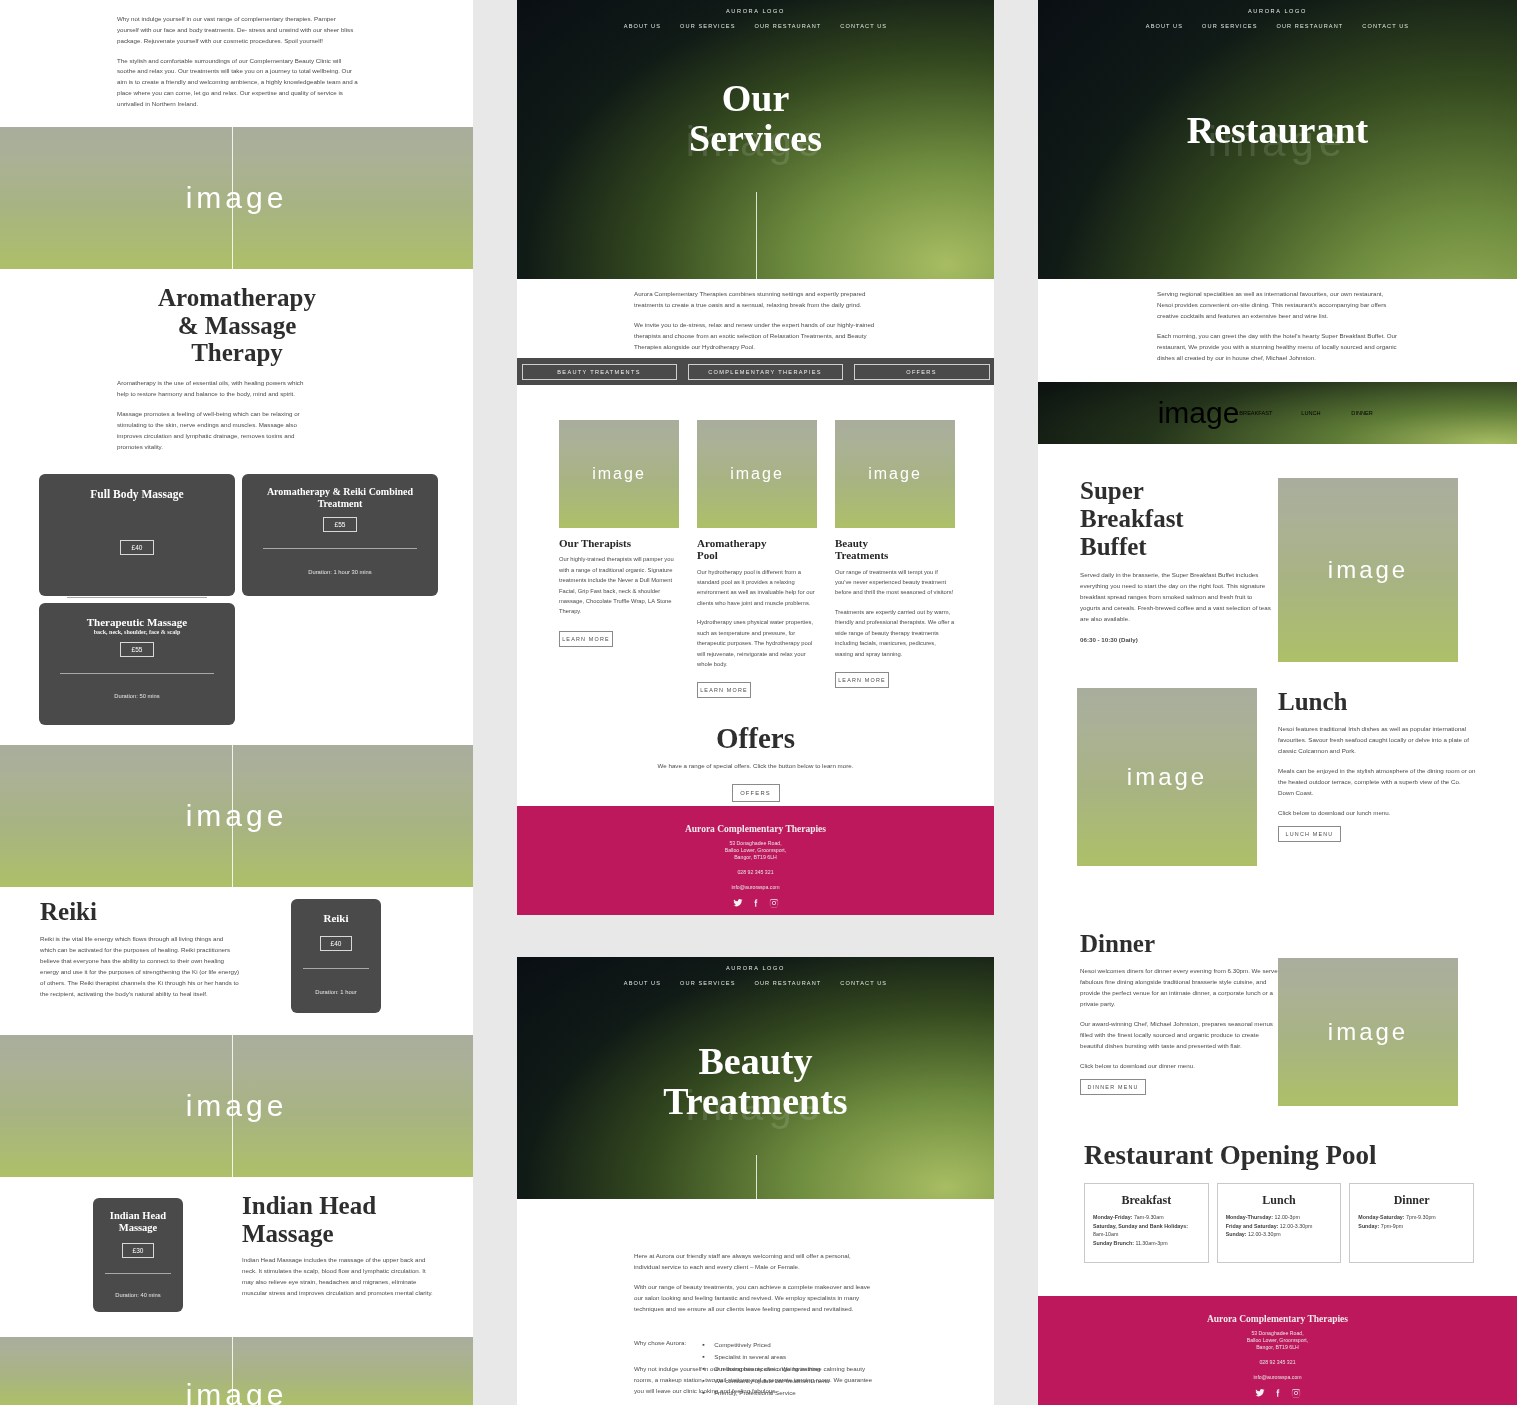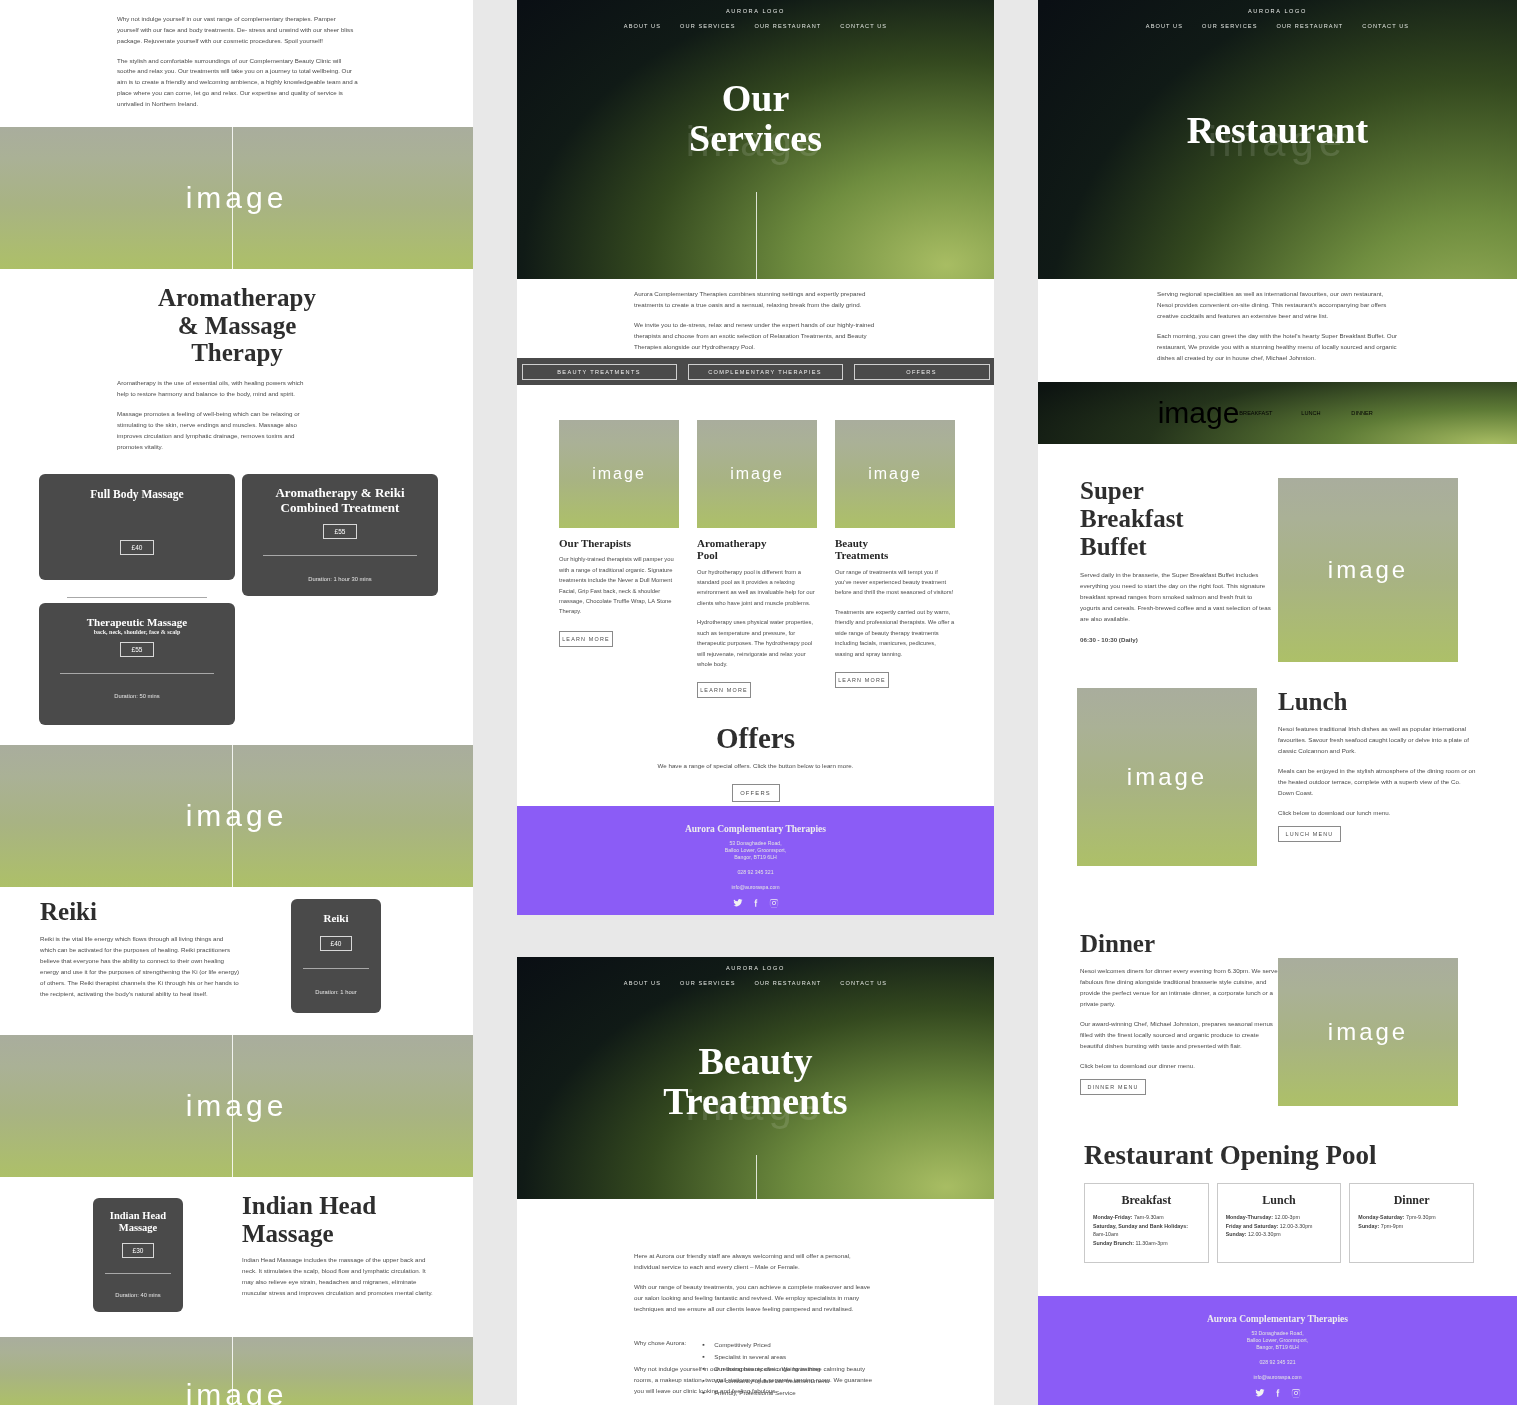--- a/index.html
+++ b/index.html
@@ -62,21 +62,21 @@
   .pricecard .pc-title {
     font-family: "Liberation Serif", serif; font-weight: bold; text-align: center; color:#fff;
   }
   .pricecard .pc-sub { font-family:"Liberation Serif",serif; font-weight:bold; text-align:center; color:#efefef; }
   .pricecard .pc-price {
     border: 1px solid #d8d8d8; color: #fff; text-align: center;
   }
   .pricecard .pc-hr { border-top: 1px solid #a8a8a8; width: 88%; }
   .pricecard .pc-dur { color: #e6e6e6; text-align: center; }
 
-  .footer { background: #8b5cf6; color: #eeeeee; text-align: center; }
+  .footer { background: #be185d; color: #eeeeee; text-align: center; }
   .footer .f-name { font-family: "Liberation Serif", serif; font-weight: bold; }
   .footer .f-line { color: #e3e3e3; }
   .social { display: flex; justify-content: center; align-items: center; }
   .social svg { fill: #f2f2f2; }
 
   .page { position: absolute; background: #ffffff; overflow: hidden; }
 
   h2.sec { font-family: "Liberation Serif", serif; font-weight: bold; color: #2e2e2e; }
 
   .card3 { display: flex; flex-direction: column; }
@@ -115,30 +115,30 @@
         <span>Therapy</span>
       </h2>
       <div class="body-copy" style="margin-top:10px; font-size:6.2px; line-height:1.78; width:196px;">
         <p>Aromatherapy is the use of essential oils, with healing powers which help to restore harmony and balance to the body, mind and spirit.</p>
         <p>Massage promotes a feeling of well-being which can be relaxing or stimulating to the skin, nerve endings and muscles. Massage also improves circulation and lymphatic drainage, removes toxins and promotes vitality.</p>
       </div>
     </div>
 
     <div style="position:absolute; left:39px; top:474px; width:394px; display:grid; grid-template-columns:196px 196px; gap:7px 7px;">
 
-      <div class="pricecard" style="height:106px; padding:14px 18px 0;gap:26px;">
+      <div class="pricecard" style="height:122px; padding:14px 18px 0;gap:26px;">
         <div class="pc-title" style="font-size:11.5px;">Full Body Massage</div>
         <div class="pc-price" style="font-size:6.5px; padding:3px 11px; margin-top:14px;">£40</div>
         <div class="pc-hr" style="margin-top:16px;"></div>
         <div class="pc-dur" style="font-size:5.8px; margin-top:20px;">Duration: 1 hour 15 mins</div>
       </div>
 
 
       <div class="pricecard" style="height:122px; padding:12px 10px 0;">
-        <div class="pc-title" style="font-size:13px; line-height:1.15;">Aromatherapy &amp; Reiki Combined Treatment</div>
+        <div class="pc-title" style="font-size:10px; line-height:1.15;">Aromatherapy &amp; Reiki Combined Treatment</div>
         <div class="pc-price" style="font-size:6.5px; padding:3px 11px; margin-top:8px;">£55</div>
         <div class="pc-hr" style="margin-top:16px;"></div>
         <div class="pc-dur" style="font-size:5.8px; margin-top:20px;">Duration: 1 hour 30 mins</div>
       </div>
 
       <div class="pricecard" style="height:122px; padding:13px 10px 0;">
         <div class="pc-title" style="font-size:11px;">Therapeutic Massage</div>
         <div class="pc-sub" style="font-size:6px; margin-top:1px;">back, neck, shoulder, face &amp; scalp</div>
         <div class="pc-price" style="font-size:6.5px; padding:3px 11px; margin-top:7px;">£55</div>
         <div class="pc-hr" style="margin-top:16px;"></div>

